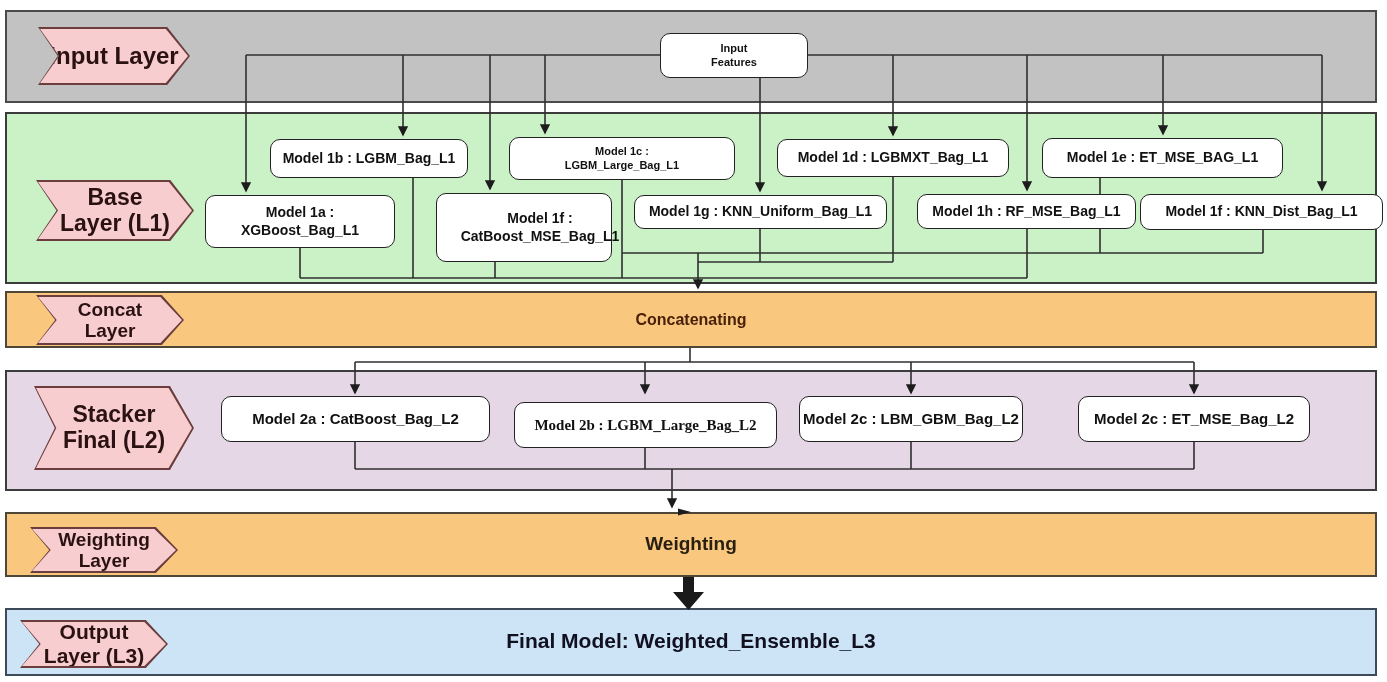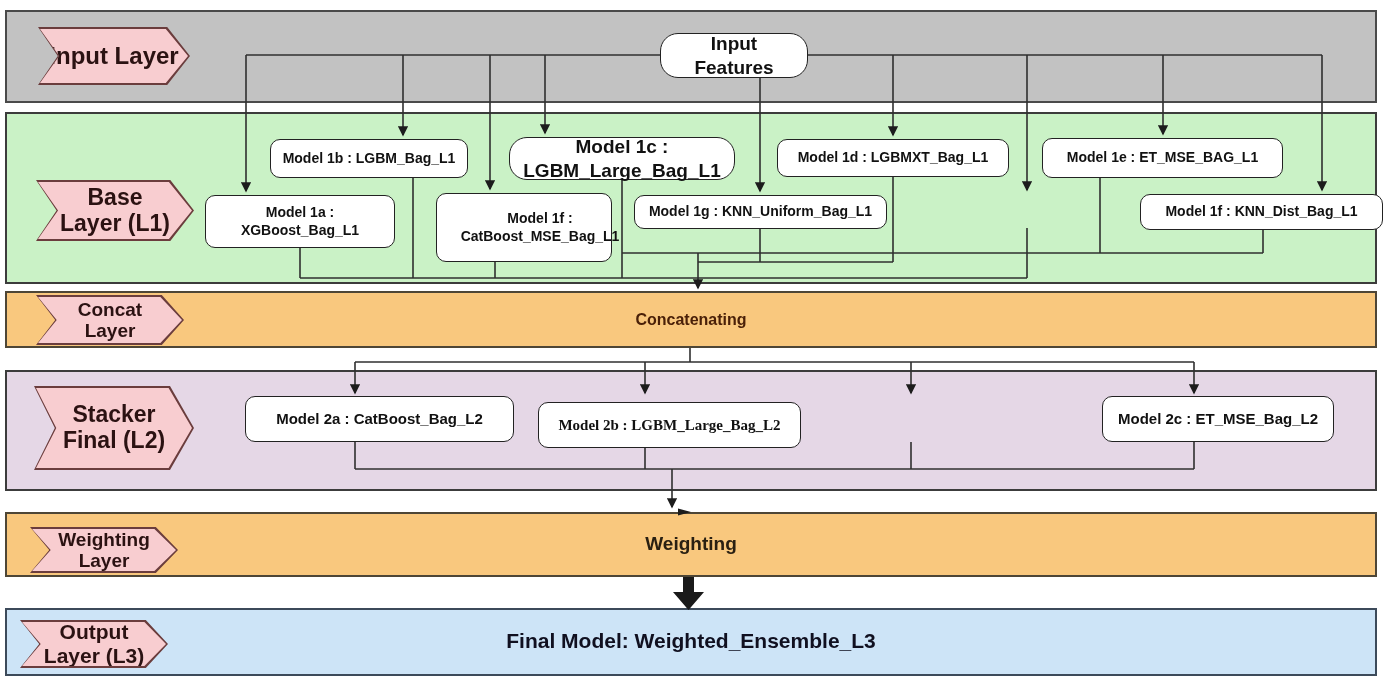--- a/index.html
+++ b/index.html
@@ -33,21 +33,21 @@
   .chev-input .chev-inner{font-size:24px;}
   
   .band-text{position:absolute;left:5px;width:1372px;text-align:center;z-index:2;}
   .txt-concat{top:311px;font-size:16px;color:#4a2008;}
   .txt-weighting{top:533px;font-size:19px;color:#2a2012;}
   .txt-output{top:629px;font-size:21px;color:#101020;}
   
   .node{position:absolute;background:#ffffff;border:1.6px solid #222222;border-radius:10px;
     box-sizing:border-box;display:flex;align-items:center;justify-content:center;
     text-align:center;color:#111111;z-index:4;white-space:pre-line;line-height:1.25;}
-  .fs14{font-size:14px;} .fs13{font-size:19px;border-radius:18px;} .fs15{font-size:15px;margin-left:24px;}
+  .fs14{font-size:14px;} .fs13{font-size:11px;} .fs15{font-size:15px;}
   
   .n-if {left:660px;top:33px;width:148px;height:45px;}
   
   .n-1b {left:270px;top:139px;width:198px;height:39px;}
   .n-1c {left:509px;top:137px;width:226px;height:43px;}
   .n-1d {left:777px;top:139px;width:232px;height:38px;}
   .n-1e {left:1042px;top:138px;width:241px;height:40px;}
   .n-1a {left:205px;top:195px;width:190px;height:53px;}
   .n-1fc{left:436px;top:193px;width:176px;height:69px;padding-left:32px;}
   .n-1g {left:634px;top:195px;width:253px;height:34px;}
@@ -169,18 +169,20 @@
   <div class="node n-1b fs14">Model 1b : LGBM_Bag_L1</div>
   <div class="node n-1c fs13">Model 1c :
 LGBM_Large_Bag_L1</div>
   <div class="node n-1d fs14">Model 1d : LGBMXT_Bag_L1</div>
   <div class="node n-1e fs14">Model 1e : ET_MSE_BAG_L1</div>
   <div class="node n-1a fs14">Model 1a :
 XGBoost_Bag_L1</div>
   <div class="node n-1fc fs14">Model 1f :
 CatBoost_MSE_Bag_L1</div>
   <div class="node n-1g fs14">Model 1g : KNN_Uniform_Bag_L1</div>
+  <div class="node n-1h fs14">Model 1h : RF_MSE_Bag_L1</div>
   <div class="node n-1fk fs14">Model 1f : KNN_Dist_Bag_L1</div>
   <div class="node n-2a fs15">Model 2a : CatBoost_Bag_L2</div>
   <div class="node n-2b fs15">Model 2b : LGBM_Large_Bag_L2</div>
+  <div class="node n-2c1 fs15">Model 2c : LBM_GBM_Bag_L2</div>
   <div class="node n-2c2 fs15">Model 2c : ET_MSE_Bag_L2</div>
 
 </div>
 
 </body></html>

